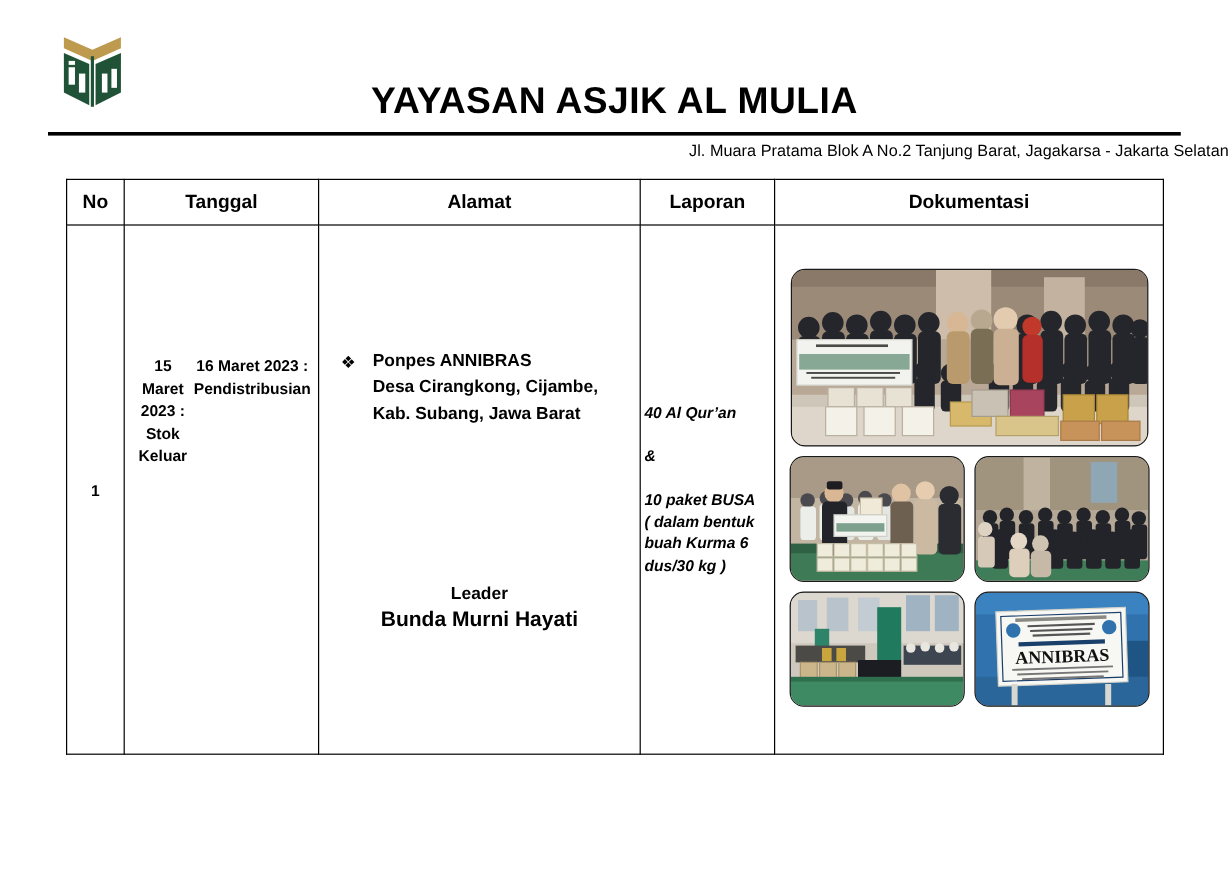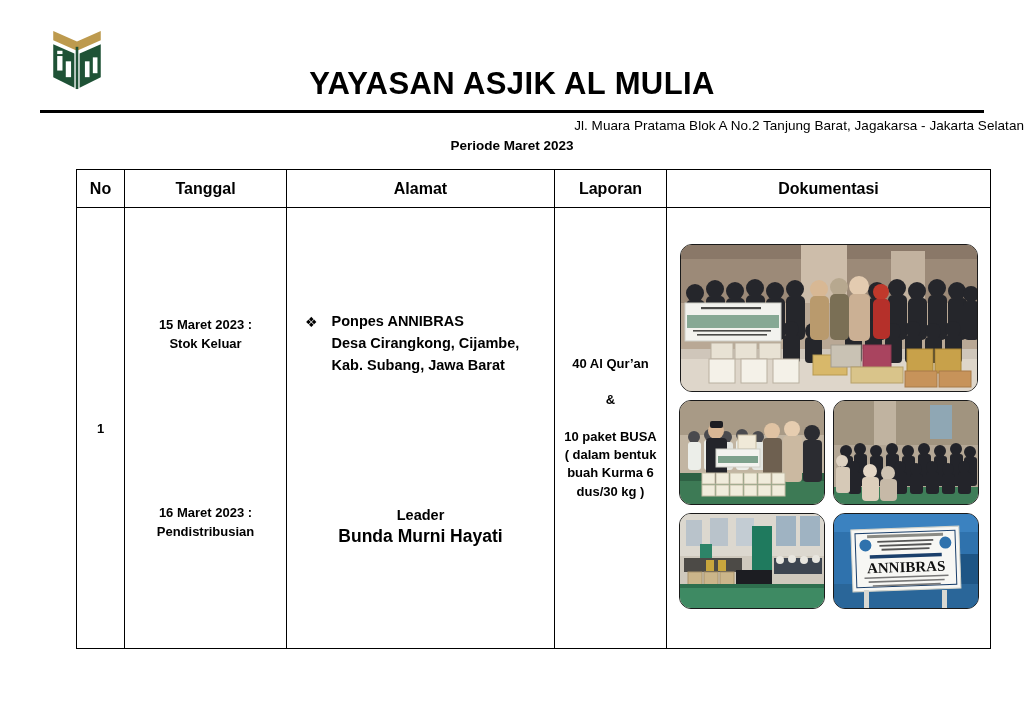--- a/index.html
+++ b/index.html
@@ -63,21 +63,20 @@
   }
 
   
   .table-wrap {
     margin: 16px 55px 0 55px;
   }
   table.report {
     border-collapse: collapse;
     width: 914px;
     table-layout: fixed;
-    margin-left: 21px;
   }
   table.report th,
   table.report td {
     border: 1.3px solid #000;
     vertical-align: middle;
     padding: 0;
   }
   table.report thead th {
     height: 37px;
     font-size: 16px;
@@ -94,21 +93,21 @@
     text-align: center;
     font-size: 13px;
     font-weight: bold;
   }
 
   
   td.cell-tgl { padding: 0; }
   .tgl-inner {
     height: 440px;
     display: flex;
-    flex-direction: column;
+    flex-direction: row;
     justify-content: space-between;
     padding: 108px 6px 106px 6px;
     box-sizing: border-box;
     text-align: center;
     font-size: 13px;
     font-weight: bold;
     line-height: 1.45;
   }
 
   
@@ -146,24 +145,25 @@
     line-height: 1.35;
   }
   .leader-name {
     font-size: 17.5px;
     font-weight: bold;
     line-height: 1.3;
   }
 
   
   td.cell-jumlah {
-    text-align: center;
+    text-align: left;
     font-size: 13px;
     font-weight: bold;
     line-height: 1.42;
+    font-style: italic;
   }
   .jumlah-inner { padding: 0 3px; }
   .jumlah-amp { padding: 18px 0 18px 0; }
 
   
   td.cell-dok { padding: 0; }
   .dok-inner {
     padding: 14px 10px 18px 10px;
     display: flex;
     flex-direction: column;
@@ -207,21 +207,20 @@
     </svg>
   </div>
 
   <div class="org-title">YAYASAN ASJIK AL MULIA</div>
 
   <div class="rule"></div>
 
   <div class="org-address">Jl. Muara Pratama Blok A No.2 Tanjung Barat, Jagakarsa - Jakarta Selatan</div>
 
 
-  <div class="report-period">Periode  Maret  2023</div>
 </div>
 
 <div class="table-wrap">
   <table class="report">
     <colgroup>
       <col class="col-no">
         <col class="col-tgl">
         <col class="col-alamat">
         <col class="col-jumlah">
         <col class="col-dok">

